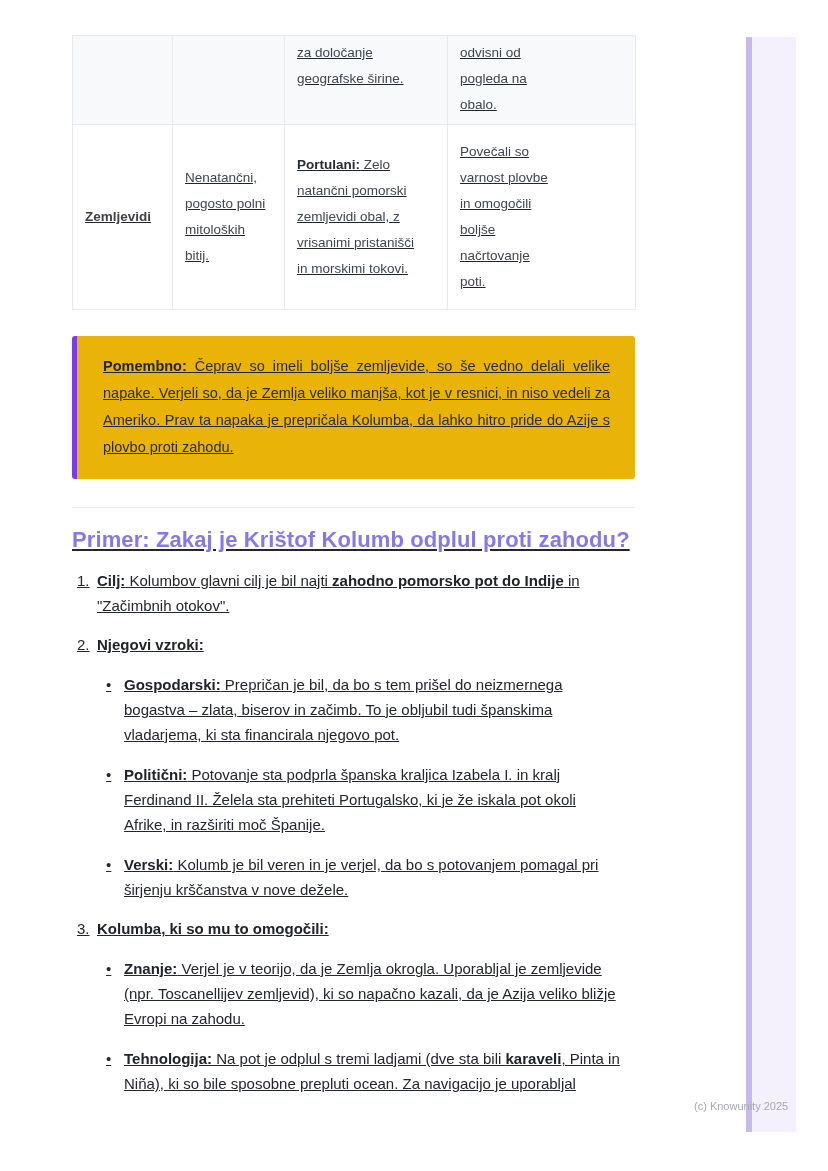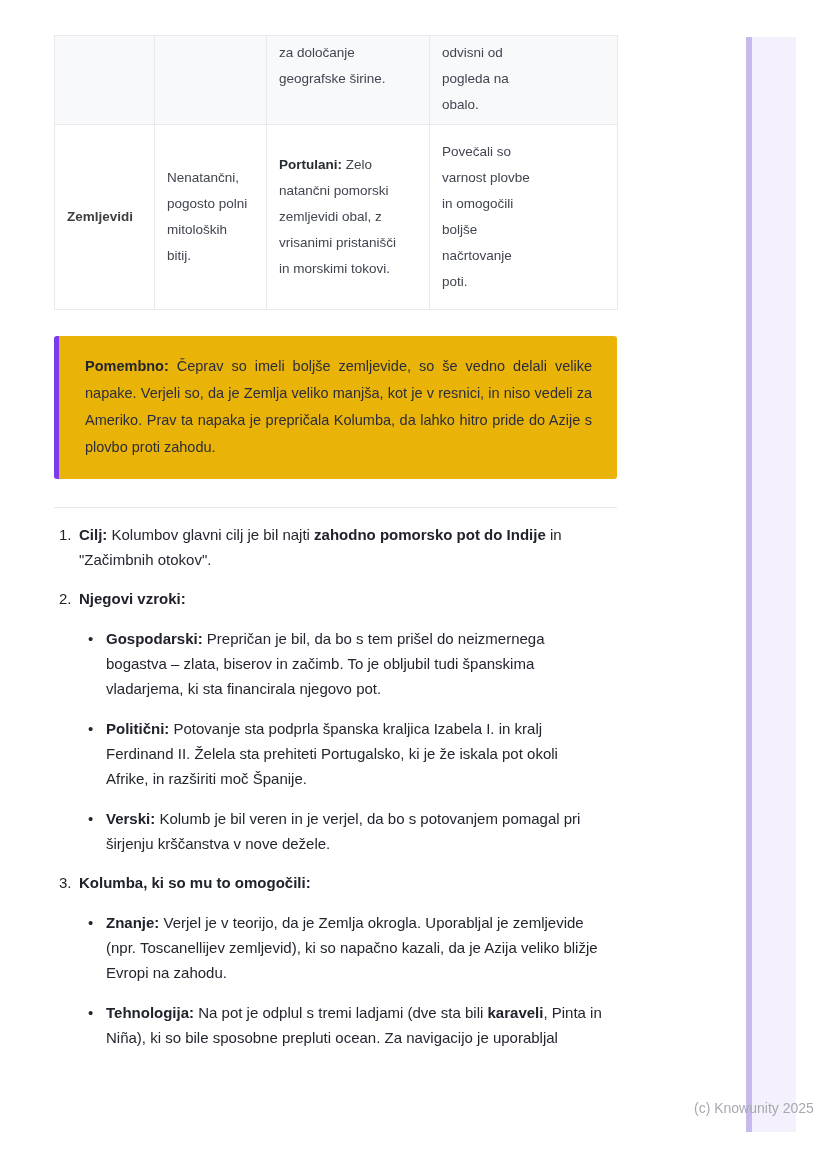--- a/index.html
+++ b/index.html
@@ -2,21 +2,21 @@
 <html><head>
 <meta charset="utf-8">
 <style>
   html,body{margin:0;padding:0;}
   body{
     width:828px;height:1171px;position:relative;overflow:hidden;
     background:#ffffff;
     font-family:"Liberation Sans", sans-serif;
     color:#23262f;
   }
-  .content{position:absolute;left:54px;top:35px;width:563px;}
+  .content{position:absolute;left:72px;top:35px;width:563px;text-decoration:underline;}
 
   
   table.cmp{border-collapse:collapse;table-layout:fixed;width:563px;font-size:13.5px;color:#40454f;}
   table.cmp td{border:1px solid #e7e9ed;padding:6px 12px;line-height:26px;white-space:pre-line;vertical-align:middle;}
   col.c1{width:100px;}col.c2{width:112px;}col.c3{width:163px;}col.c4{width:188px;}
   tr.row-partial td{height:78px;vertical-align:top;background:#f8f9fb;padding-top:4px;}
   tr.row-main td{height:172px;}
   td.hd{font-weight:700;color:#404040;padding-left:14px;}
   td b{color:#272b33;text-align:center;}
 
@@ -45,21 +45,21 @@
   .bdot{flex:none;width:27px;padding-left:9px;box-sizing:border-box;}
   b{font-weight:700;color:#20232b;}
 
   
   .edge-strip{
     position:absolute;left:746px;top:37px;width:44px;height:1095px;
     background:#f4f0fc;border-left:6px solid #c8b9ec;
   }
   .watermark{
     position:absolute;left:694px;top:1100px;z-index:5;
-    font-size:14px;color:#a6a9ae;text-align:center;
+    font-size:11px;color:#a6a9ae;text-align:center;
   }
 </style>
 </head>
 <body>
 
 <div class="content">
 
   <table class="cmp">
     <colgroup>
         <col class="c1">
@@ -95,20 +95,21 @@
 načrtovanje
 poti.</td>
       </tr>
     </tbody>
   </table>
 
   <div class="callout"><b>Pomembno:</b><span> Čeprav so imeli boljše zemljevide, so še vedno delali velike napake. Verjeli so, da je Zemlja veliko manjša, kot je v resnici, in niso vedeli za Ameriko. Prav ta napaka je prepričala Kolumba, da lahko hitro pride do Azije s plovbo proti zahodu.</span></div>
 
   <hr class="divider">
 
+  <h2 class="heading">Primer: Zakaj je Krištof Kolumb odplul proti zahodu?</h2>
 
 
   <div class="olist">
 
     <div class="oitem">
       <span class="num">1.</span>
       <div class="itext"><b class="t">Cilj:</b><span class="t"> Kolumbov glavni cilj je bil najti </span><b class="t">zahodno pomorsko pot do Indije</b><span class="t"> in
 "Začimbnih otokov".</span></div>
     </div>
 

